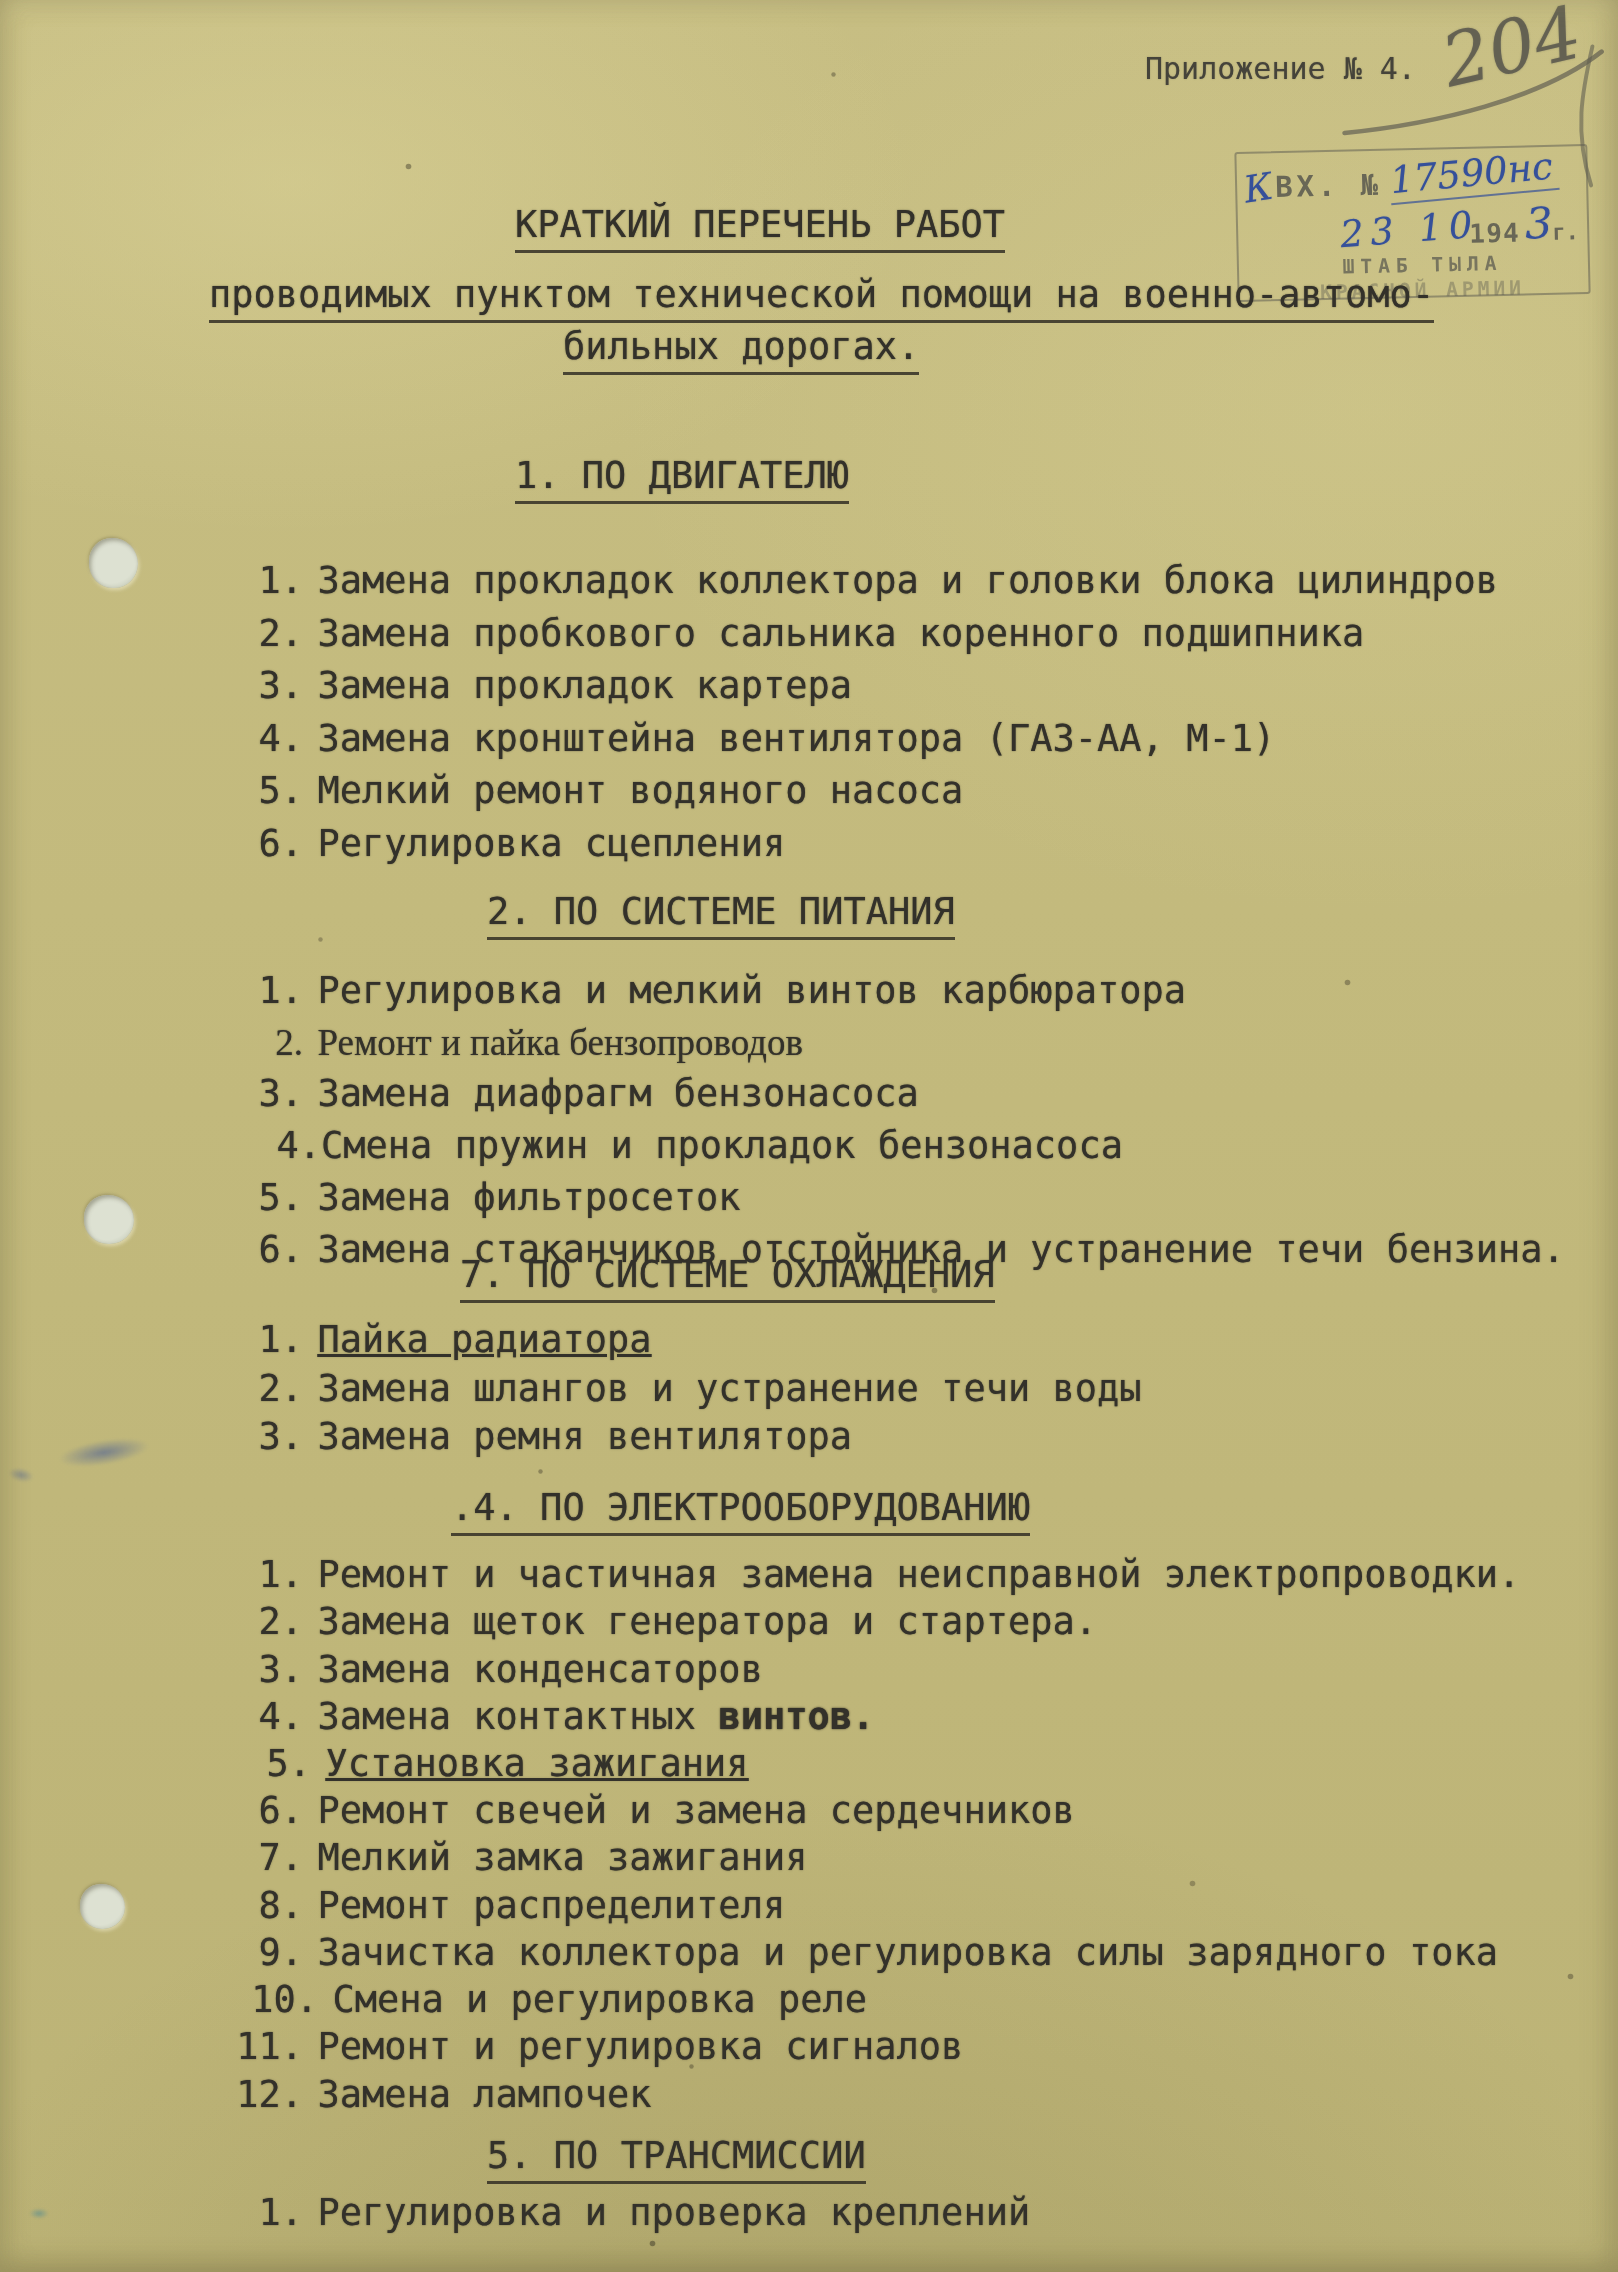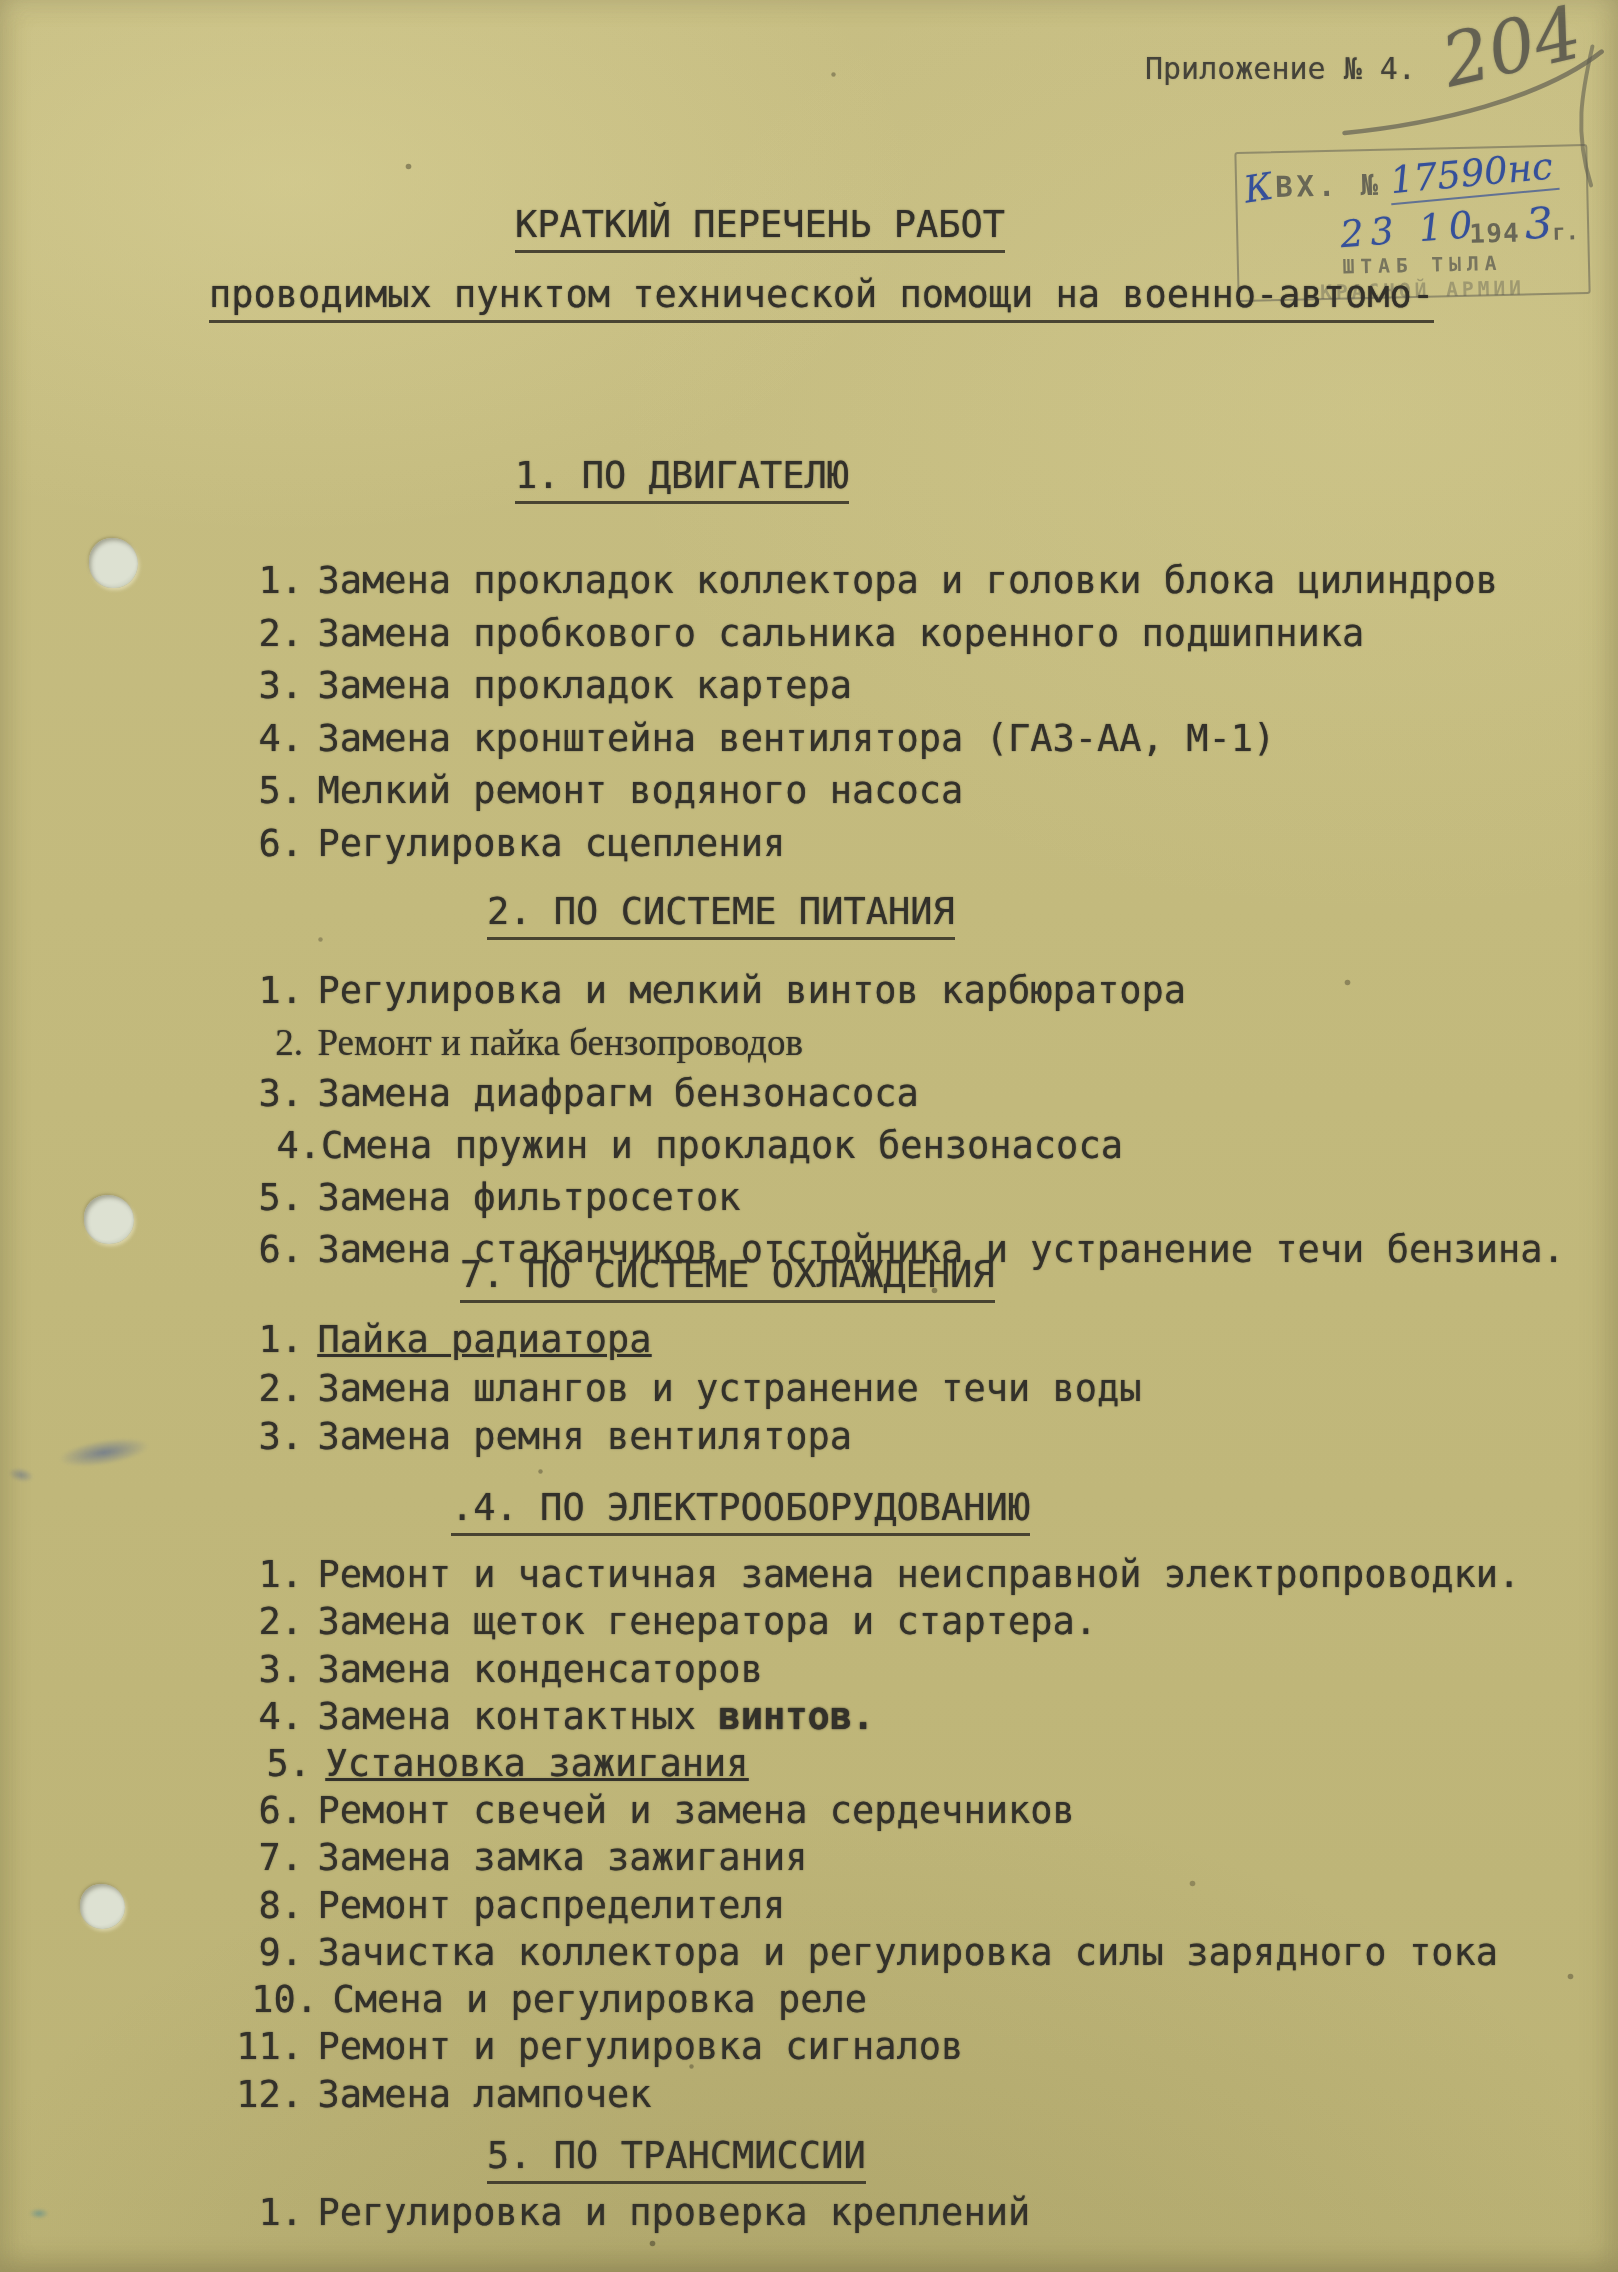--- a/index.html
+++ b/index.html
@@ -85,20 +85,21 @@
     <span class="hw st-date">23 10</span>
     <span class="st st-year">194</span>
     <span class="hw st-year-d">3</span>
     <span class="st st-g">г.</span>
     <span class="st st-org1">ШТАБ ТЫЛА</span>
     <span class="st st-org2">КРАСНОЙ АРМИИ</span>
   </div>
 
   <div class="tw u" style="left:209px;top:275px;">проводимых пунктом технической помощи на военно-автомо-</div>
   <div class="tw u" style="left:515px;top:205px;">КРАТКИЙ ПЕРЕЧЕНЬ РАБОТ</div>
+  <div class="tw u" style="left:563px;top:327px;">бильных дорогах.</div>
 
   <div id="sections">
       <div class="tw u" style="left: 515px; top: 456px;">1. ПО ДВИГАТЕЛЮ</div>
       <div class="tw item" style="left: 223px; top: 561px;"><span class="num">1.</span><span class="txt">Замена прокладок коллектора и головки блока цилиндров</span></div>
       <div class="tw item" style="left: 223px; top: 614px;"><span class="num">2.</span><span class="txt">Замена пробкового сальника коренного подшипника</span></div>
       <div class="tw item" style="left: 223px; top: 666px;"><span class="num">3.</span><span class="txt">Замена прокладок картера</span></div>
       <div class="tw item" style="left: 223px; top: 719px;"><span class="num">4.</span><span class="txt">Замена кронштейна вентилятора (ГАЗ-АА, М-1)</span></div>
       <div class="tw item" style="left: 223px; top: 771px;"><span class="num">5.</span><span class="txt">Мелкий ремонт водяного насоса</span></div>
       <div class="tw item" style="left: 223px; top: 824px;"><span class="num">6.</span><span class="txt">Регулировка сцепления</span></div>
       <div class="tw u" style="left: 487px; top: 892px;">2. ПО СИСТЕМЕ ПИТАНИЯ</div>
@@ -112,21 +113,21 @@
       <div class="tw item" style="left: 223px; top: 1320px; text-decoration: underline;"><span class="num">1.</span><span class="txt">Пайка радиатора</span></div>
       <div class="tw item" style="left: 223px; top: 1369px;"><span class="num">2.</span><span class="txt">Замена шлангов и устранение течи воды</span></div>
       <div class="tw item" style="left: 223px; top: 1417px;"><span class="num">3.</span><span class="txt">Замена ремня вентилятора</span></div>
       <div class="tw u" style="left: 451px; top: 1488px;">.4. ПО ЭЛЕКТРООБОРУДОВАНИЮ</div>
       <div class="tw item" style="left: 223px; top: 1555px;"><span class="num">1.</span><span class="txt">Ремонт и частичная замена неисправной электропроводки.</span></div>
       <div class="tw item" style="left: 223px; top: 1602px;"><span class="num">2.</span><span class="txt">Замена щеток генератора и стартера.</span></div>
       <div class="tw item" style="left: 223px; top: 1650px;"><span class="num">3.</span><span class="txt">Замена конденсаторов</span></div>
       <div class="tw item" style="left: 223px; top: 1697px;"><span class="num">4.</span><span class="txt">Замена контактных </span><span class="ovr">винтов.</span></div>
       <div class="tw item" style="left: 231px; top: 1744px; text-decoration: underline;"><span class="num">5.</span><span class="txt">Установка зажигания</span></div>
       <div class="tw item" style="left: 223px; top: 1791px;"><span class="num">6.</span><span class="txt">Ремонт свечей и замена сердечников</span></div>
-      <div class="tw item" style="left: 223px; top: 1838px;"><span class="num">7.</span><span class="txt">Замена замка зажигания</span></div>
+      <div class="tw item" style="left: 223px; top: 1838px;"><span class="num">7.</span><span class="txt">Мелкий замка зажигания</span></div>
       <div class="tw item" style="left: 223px; top: 1886px;"><span class="num">8.</span><span class="txt">Ремонт распределителя</span></div>
       <div class="tw item" style="left: 223px; top: 1933px;"><span class="num">9.</span><span class="txt">Зачистка коллектора и регулировка силы зарядного тока</span></div>
       <div class="tw item" style="left: 238px; top: 1980px;"><span class="num">10.</span><span class="txt">Смена и регулировка реле</span></div>
       <div class="tw item" style="left: 223px; top: 2027px;"><span class="num">11.</span><span class="txt">Ремонт и регулировка сигналов</span></div>
       <div class="tw item" style="left: 223px; top: 2075px;"><span class="num">12.</span><span class="txt">Замена лампочек</span></div>
       <div class="tw u" style="left: 487px; top: 2136px;">5. ПО ТРАНСМИССИИ</div>
       <div class="tw item" style="left: 223px; top: 2193px;"><span class="num">1.</span><span class="txt">Регулировка и проверка креплений</span></div>
     </div>
 
   <div class="hole hole1"></div>

